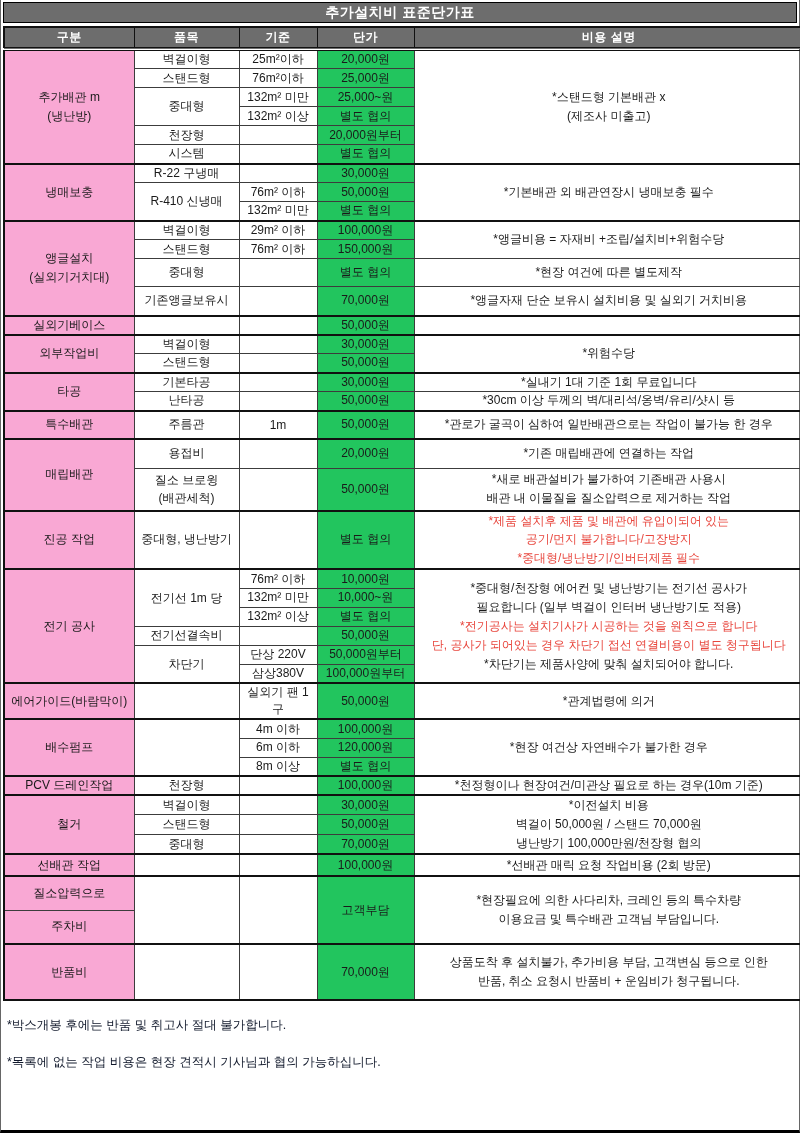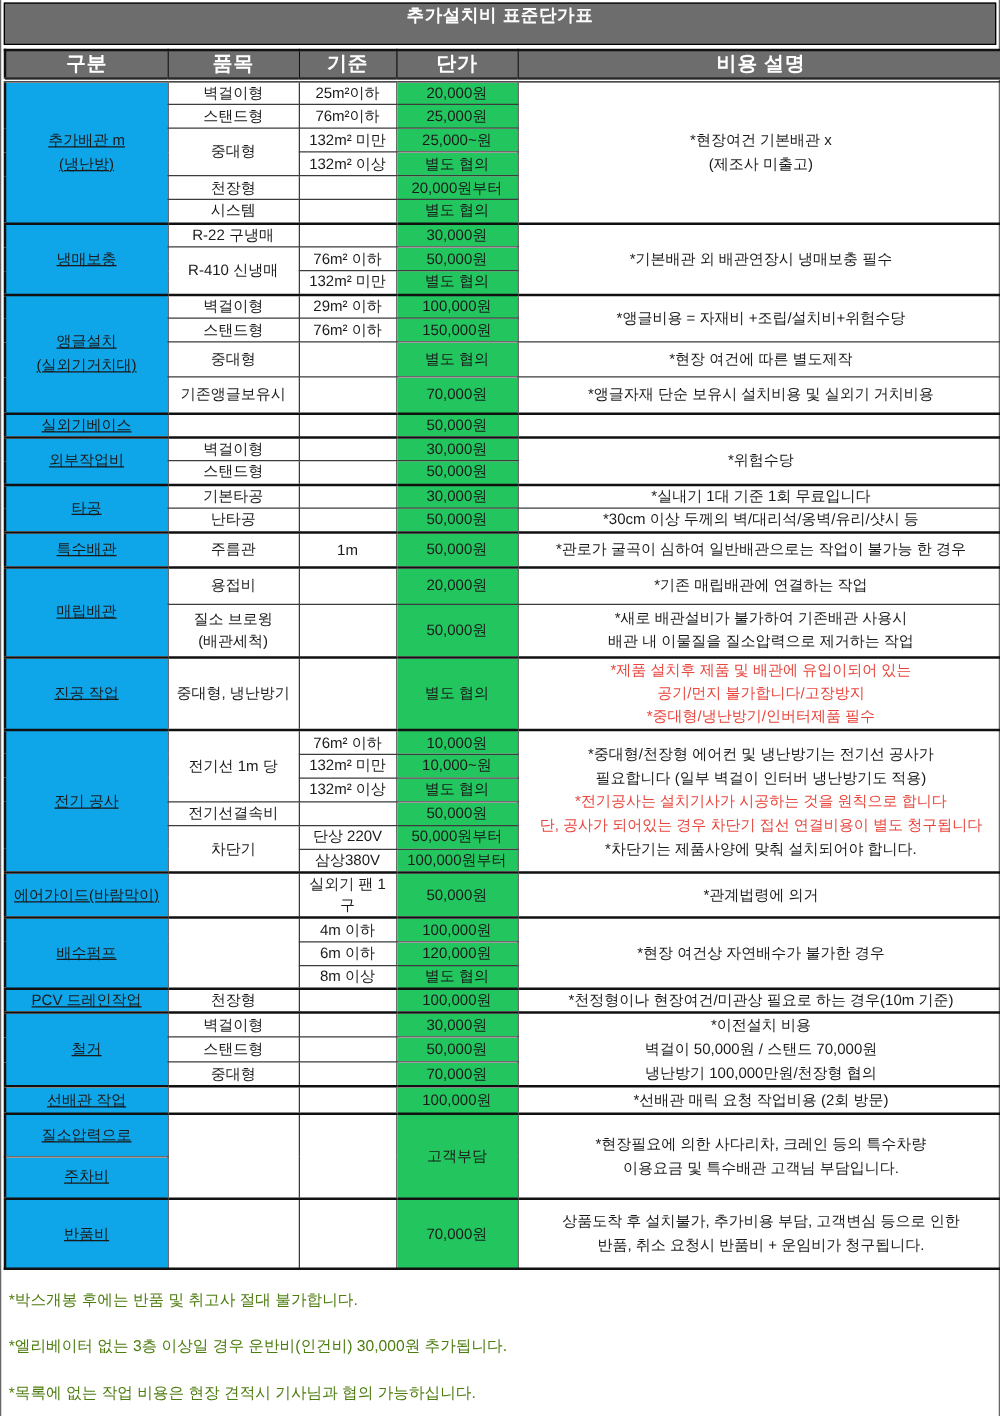--- a/index.html
+++ b/index.html
@@ -13,70 +13,70 @@
     box-sizing:border-box;
     width:800px;
     min-height:1133px;
     border-left:1px solid #666;
     border-right:1px solid #666;
     border-bottom:3px solid #000;
     padding:2px 2px 0 2px;
   }
   .title-bar {
     box-sizing:border-box;
-    height:34px;
+    height:21px;
     background:#6d6d6d;
     border:1px solid #000;
     color:#fff;
     font-size:14px;
     font-weight:bold;
     text-align:center;
     line-height:19px;
     margin-bottom:3px;
     letter-spacing:0.5px;
   }
   table.price {
     width:100%;
     border-collapse:collapse;
     table-layout:fixed;
     border:2px solid #111;
   }
   table.price th {
     background:#6d6d6d;
     color:#fff;
-    font-size:16px;
+    font-size:12px;
     font-weight:bold;
     height:19px;
     border:1px solid #111;
     border-bottom:4px double #111;
     padding:0;
     letter-spacing:0.5px;
   }
   table.price td {
     border:1px solid #3c3c3c;
     font-size:12px;
     text-align:center;
     padding:0 3px;
     overflow:hidden;
   }
   tr.group-start td { border-top:2px solid #111; }
-  td.cat   { background:#0ea5e9;text-decoration:underline; }
+  td.cat   { background:#f9a8d4; }
   td.price-cell { background:#22c55e; }
   td.desc  { text-align:left; padding:1px 5px; }
   td.desc div { line-height:1.58; }
   td.item div, td.cat div { line-height:1.55; }
   td.light-top { border-top:1px solid #9a9a9a; }
   .red { color:#e8453c; }
   .footnotes { padding:6px 0 0 4px; }
   .footnote {
     height:37px;
     display:flex;
     align-items:center;
     font-size:12.5px;
-    color:#4d7c0f;
+    color:#0f172a;
   }
 </style>
 </head>
 <body>
 
 <div class="sheet">
 
   <div class="title-bar">추가설치비 표준단가표</div>
 
   <table class="price">
@@ -99,21 +99,21 @@
     <tbody>
         <tr class="group-start" style="height: 19px;">
           <td rowspan="6" class="cat">
             <div>추가배관 m</div>
             <div>(냉난방)</div>
           </td>
           <td class="item">벽걸이형</td>
           <td class="crit">25m²이하</td>
           <td class="price-cell">20,000원</td>
           <td rowspan="6" class="desc">
-            <div>*현장여건 기본배관 x</div>
+            <div>*스탠드형 기본배관 x</div>
             <div>(제조사 미출고)</div>
           </td>
         </tr>
         <tr style="height: 19px;">
           <td class="item">스탠드형</td>
           <td class="crit">76m²이하</td>
           <td class="price-cell">25,000원</td>
         </tr>
         <tr style="height: 19px;">
           <td rowspan="2" class="item">중대형</td>
@@ -359,17 +359,16 @@
           <td class="desc">
             <div>상품도착 후 설치불가, 추가비용 부담, 고객변심 등으로 인한</div>
             <div>반품, 취소 요청시 반품비 + 운임비가 청구됩니다.</div>
           </td>
         </tr>
       </tbody>
   </table>
 
   <div class="footnotes">
       <div class="footnote">*박스개봉 후에는 반품 및 취고사 절대 불가합니다.</div>
-      <div class="footnote">*엘리베이터 없는 3층 이상일 경우 운반비(인건비) 30,000원 추가됩니다.</div>
       <div class="footnote">*목록에 없는 작업 비용은 현장 견적시 기사님과 협의 가능하십니다.</div>
     </div>
 
 </div>
 
 </body></html>

